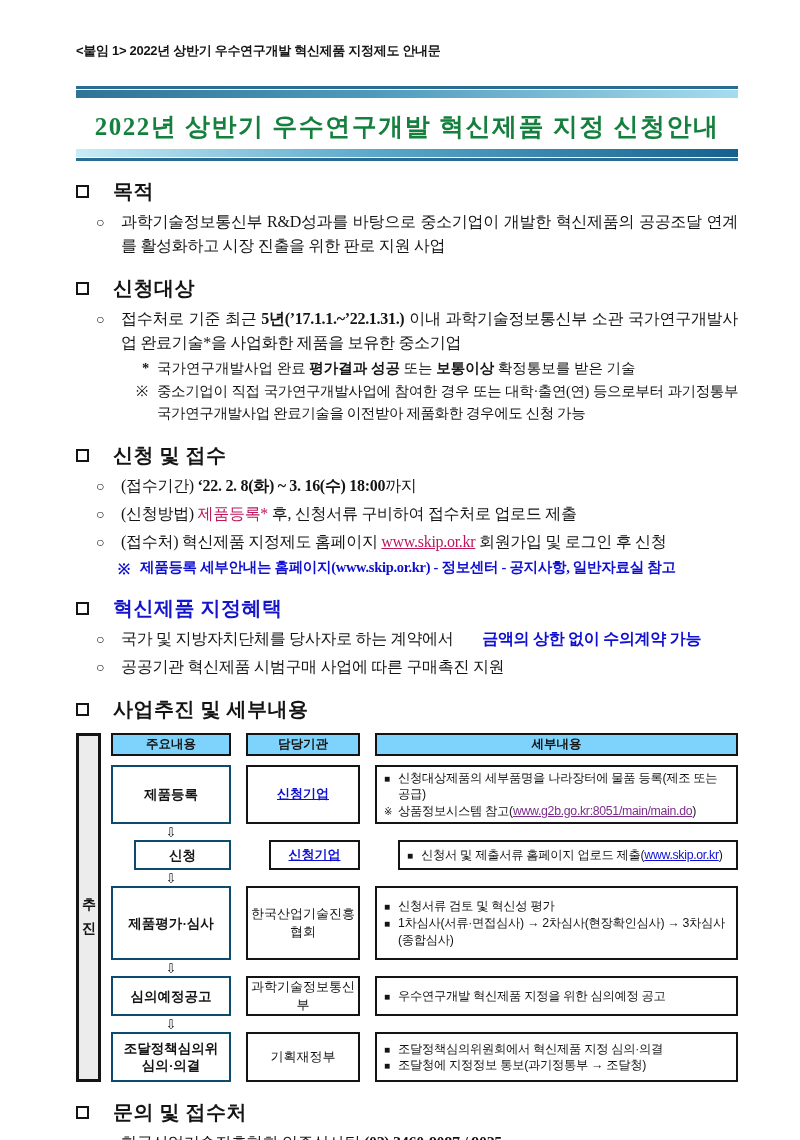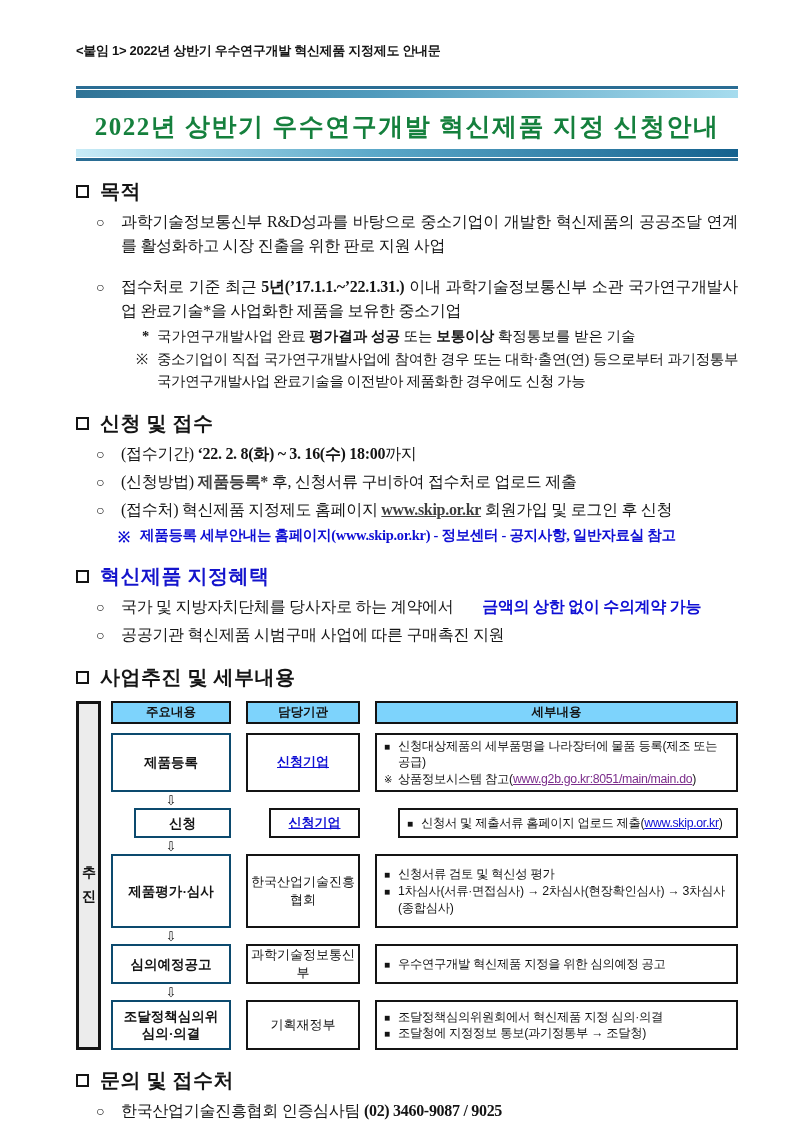--- a/index.html
+++ b/index.html
@@ -17,38 +17,38 @@
   .banner-top-bar  { height:8px; margin-top:1px;
                      background:linear-gradient(90deg,#2f7396 0%,#4f9abc 45%,#a6dcee 100%); }
   .banner-title { text-align:center; font-size:25px; font-weight:bold;
                   letter-spacing:1.5px; padding:12px 0 6px; color:#15803d; }
   .banner-bot-bar  { height:8px;
                      background:linear-gradient(90deg,#c9ecf7 0%,#5ba8c9 45%,#14618e 100%); }
   .banner-bot-line { height:3px; background:#2a6d94; margin-top:1px; }
 
   
   .sec { margin-top:17px; }
-  .sec-head { display:flex; align-items:center; gap:11px;
+  .sec-head { display:flex; align-items:center; gap:24px;
               font-size:20px; font-weight:bold; letter-spacing:0.5px; }
   .sq { width:13px; height:13px; border:2px solid #141414; flex:none; }
   .sec-head.blue { color:#1414cc; }
 
   .bullets { margin-top:5px; padding-left:20px; }
   .bline { display:flex; margin-top:4px; font-size:16px; line-height:1.5; }
   .bline .mk { width:25px; flex:none; font-size:14px; padding-top:2px; }
   .bline .tx { flex:1; text-align:justify; letter-spacing:-0.3px; }
 
   .note1 { display:flex; margin-top:3px; margin-left:46px; font-size:14.5px; line-height:1.45; }
   .note1 .mk { width:15px; flex:none; font-weight:bold; }
   .note2 { display:flex; margin-top:2px; margin-left:40px; font-size:14.5px; line-height:1.5; }
   .note2 .mk { width:21px; flex:none; }
   .note2 .tx { flex:1; text-align:justify; letter-spacing:-0.4px; }
 
   .b  { font-weight:bold; }
-  .lk { color:#404040; font-weight:bold; }
+  .lk { color:#be185d; font-weight:normal; }
   .u  { text-decoration:underline; }
   .bluebold { color:#0f0fd4; font-weight:bold;margin-left:25px; }
   .bluenote { display:flex; margin-top:4px; margin-left:22px; color:#0f0fd4; font-weight:bold;
               font-size:14.5px; letter-spacing:-0.3px; }
   .bluenote .mk { width:22px; flex:none; }
 
   
   .process { display:flex; margin-top:10px; }
   .pside { flex:none; width:25px; border:3px solid #141414; background:#ececec;
            display:flex; align-items:center; justify-content:center; margin-right:10px; }
@@ -101,20 +101,24 @@
     </div>
     <div class="bullets">
       <div class="bline">
         <span class="mk">○</span>
         <span class="tx">과학기술정보통신부 R&amp;D성과를 바탕으로 중소기업이 개발한 혁신제품의 공공조달 연계를 활성화하고 시장 진출을 위한 판로 지원 사업</span>
       </div>
     </div>
   </div>
 
   <div class="sec">
+    <div class="sec-head">
+      <span class="sq"></span>
+      <span>신청대상</span>
+    </div>
     <div class="bullets">
       <div class="bline">
         <span class="mk">○</span>
         <span class="tx"><span>접수처로 기준 최근 </span><span class="b">5년(’17.1.1.~’22.1.31.)</span><span> 이내 과학기술정보통신부 소관 국가연구개발사업 완료기술*을 사업화한 제품을 보유한 중소기업</span></span>
       </div>
       <div class="note1">
         <span class="mk">*</span>
         <span class="tx"><span>국가연구개발사업 완료 </span><span class="b">평가결과 성공</span><span> 또는 </span><span class="b">보통이상</span><span> 확정통보를 받은 기술</span></span>
       </div>
       <div class="note2">

